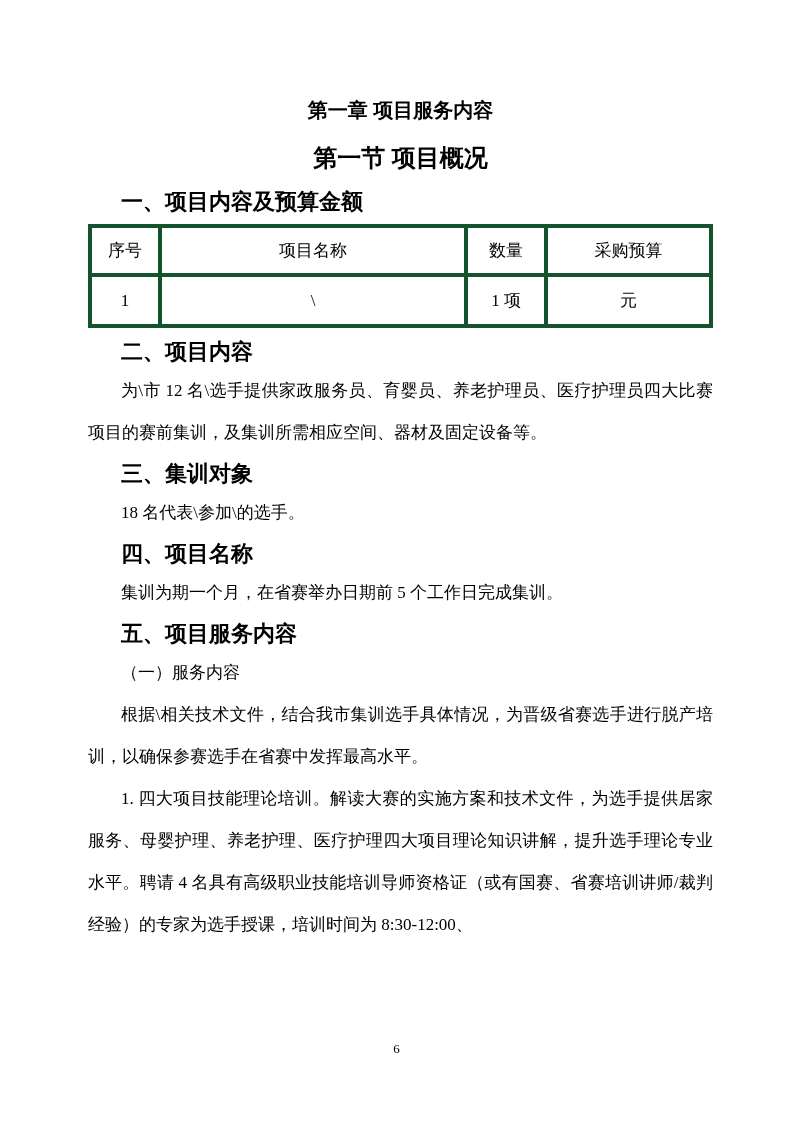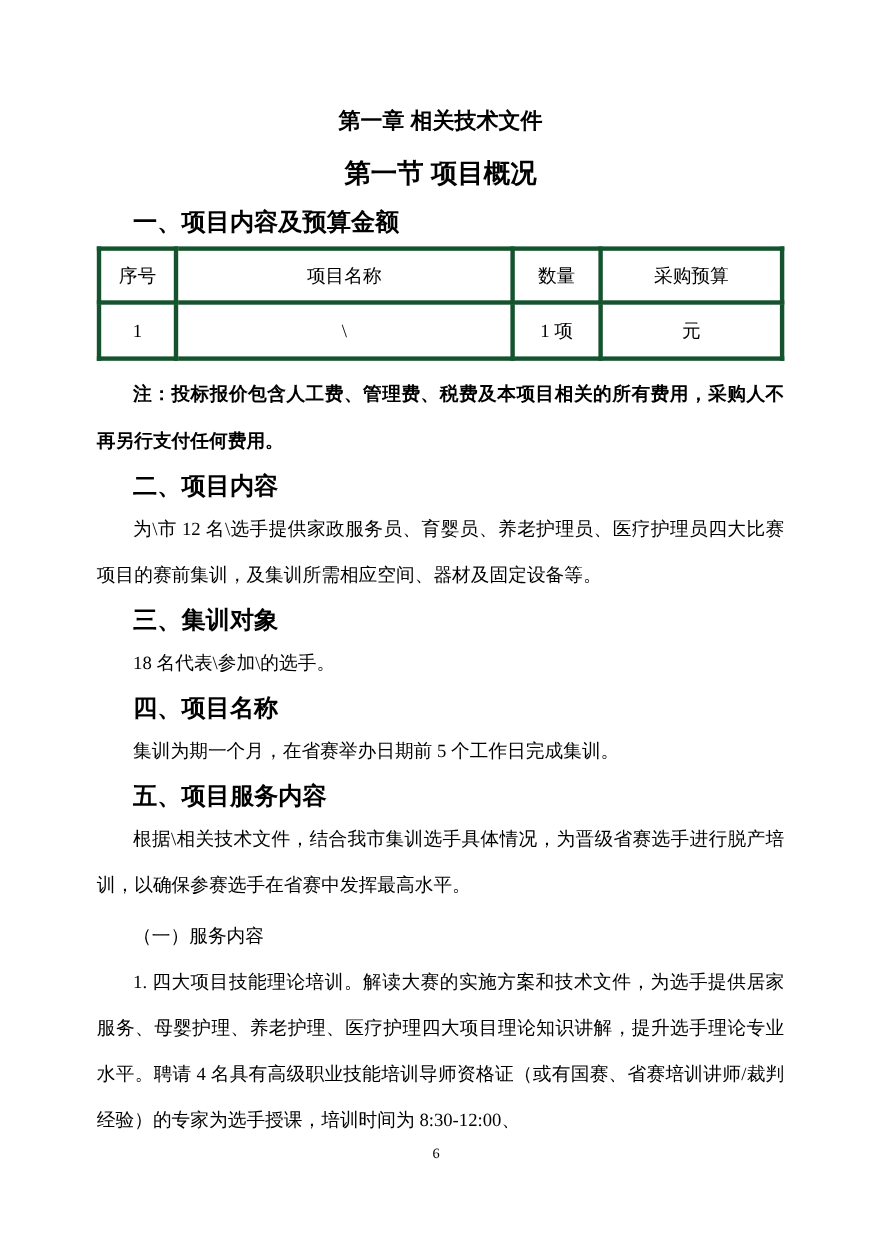--- a/index.html
+++ b/index.html
@@ -90,21 +90,21 @@
     text-align: center;
     font-size: 13px;
     line-height: 18px;
   }
 </style>
 </head>
 <body>
 
 <div class="page">
 
-  <h1 class="chapter-title">第一章 相关技术文件</h1>
+  <h1 class="chapter-title">第一章 项目服务内容</h1>
 
   <h2 class="section-title">第一节 项目概况</h2>
 
   <h3 class="heading">一、项目内容及预算金额</h3>
 
   <table class="budget-table">
     <thead>
       <tr>
         <th class="col-seq">序号</th>
         <th class="col-name">项目名称</th>
@@ -115,33 +115,32 @@
     <tbody>
       <tr>
         <td>1</td>
         <td class="cell-name">\</td>
         <td>1 项</td>
         <td>元</td>
       </tr>
     </tbody>
   </table>
 
-  <p class="para note">注：投标报价包含人工费、管理费、税费及本项目相关的所有费用，采购人不再另行支付任何费用。</p>
 
   <h3 class="heading">二、项目内容</h3>
   <p class="para">为\市 12 名\选手提供家政服务员、育婴员、养老护理员、医疗护理员四大比赛项目的赛前集训，及集训所需相应空间、器材及固定设备等。</p>
 
   <h3 class="heading">三、集训对象</h3>
   <p class="para">18 名代表\参加\的选手。</p>
 
   <h3 class="heading">四、项目名称</h3>
   <p class="para">集训为期一个月，在省赛举办日期前 5 个工作日完成集训。</p>
 
   <h3 class="heading">五、项目服务内容</h3>
+  <p class="para sub-heading">（一）服务内容</p>
+
   <p class="para">根据\相关技术文件，结合我市集训选手具体情况，为晋级省赛选手进行脱产培训，以确保参赛选手在省赛中发挥最高水平。</p>
-
-  <p class="para sub-heading">（一）服务内容</p>
 
   <p class="para">1. 四大项目技能理论培训。解读大赛的实施方案和技术文件，为选手提供居家服务、母婴护理、养老护理、医疗护理四大项目理论知识讲解，提升选手理论专业水平。聘请 4 名具有高级职业技能培训导师资格证（或有国赛、省赛培训讲师/裁判经验）的专家为选手授课，培训时间为 8:30-12:00、</p>
 
   <div class="page-number">6</div>
 
 </div>
 
 </body></html>

